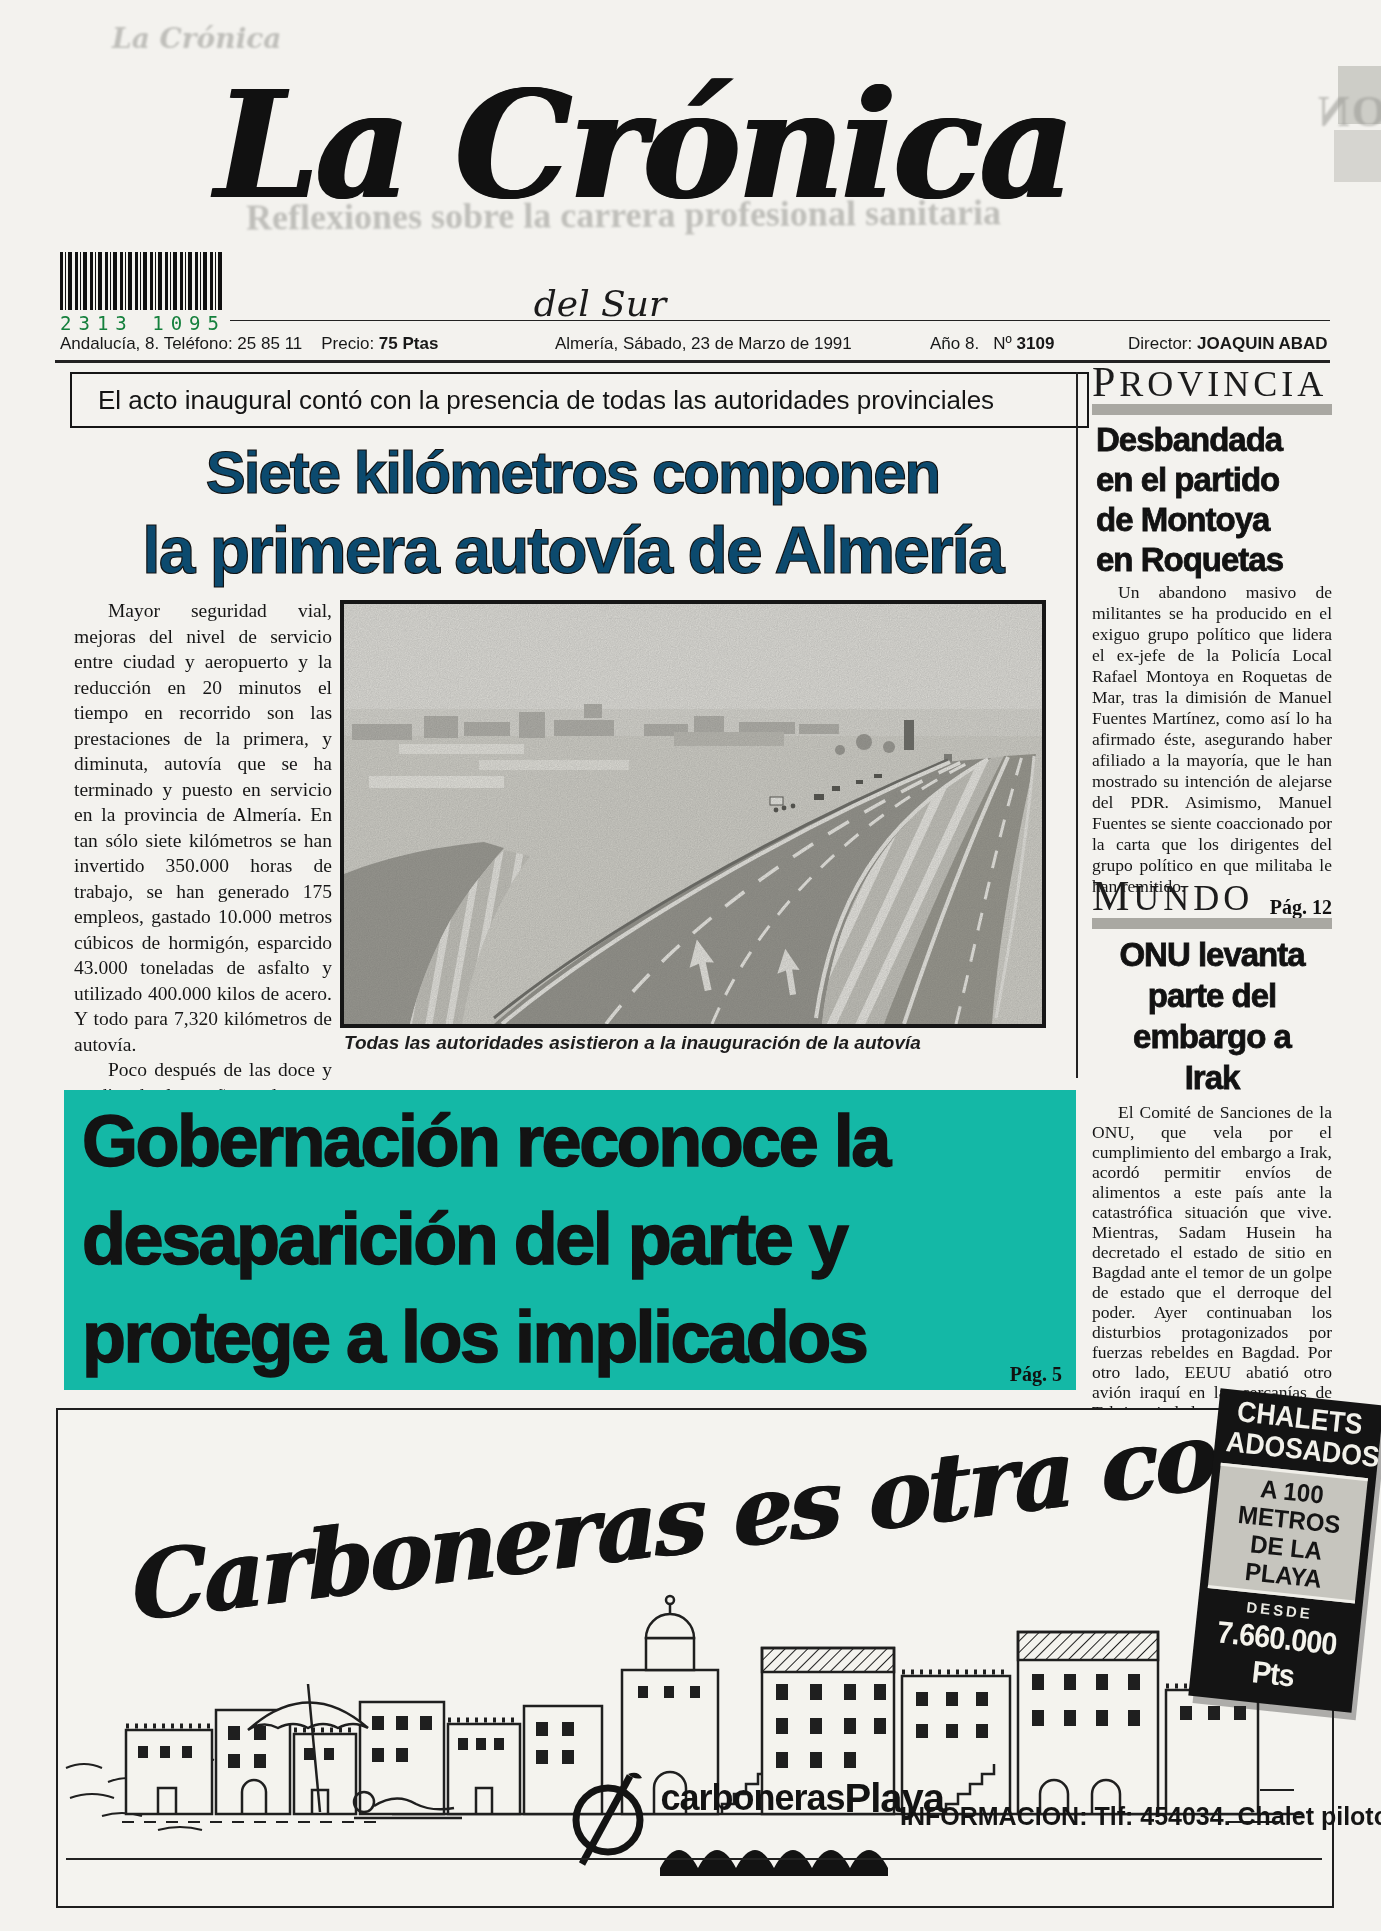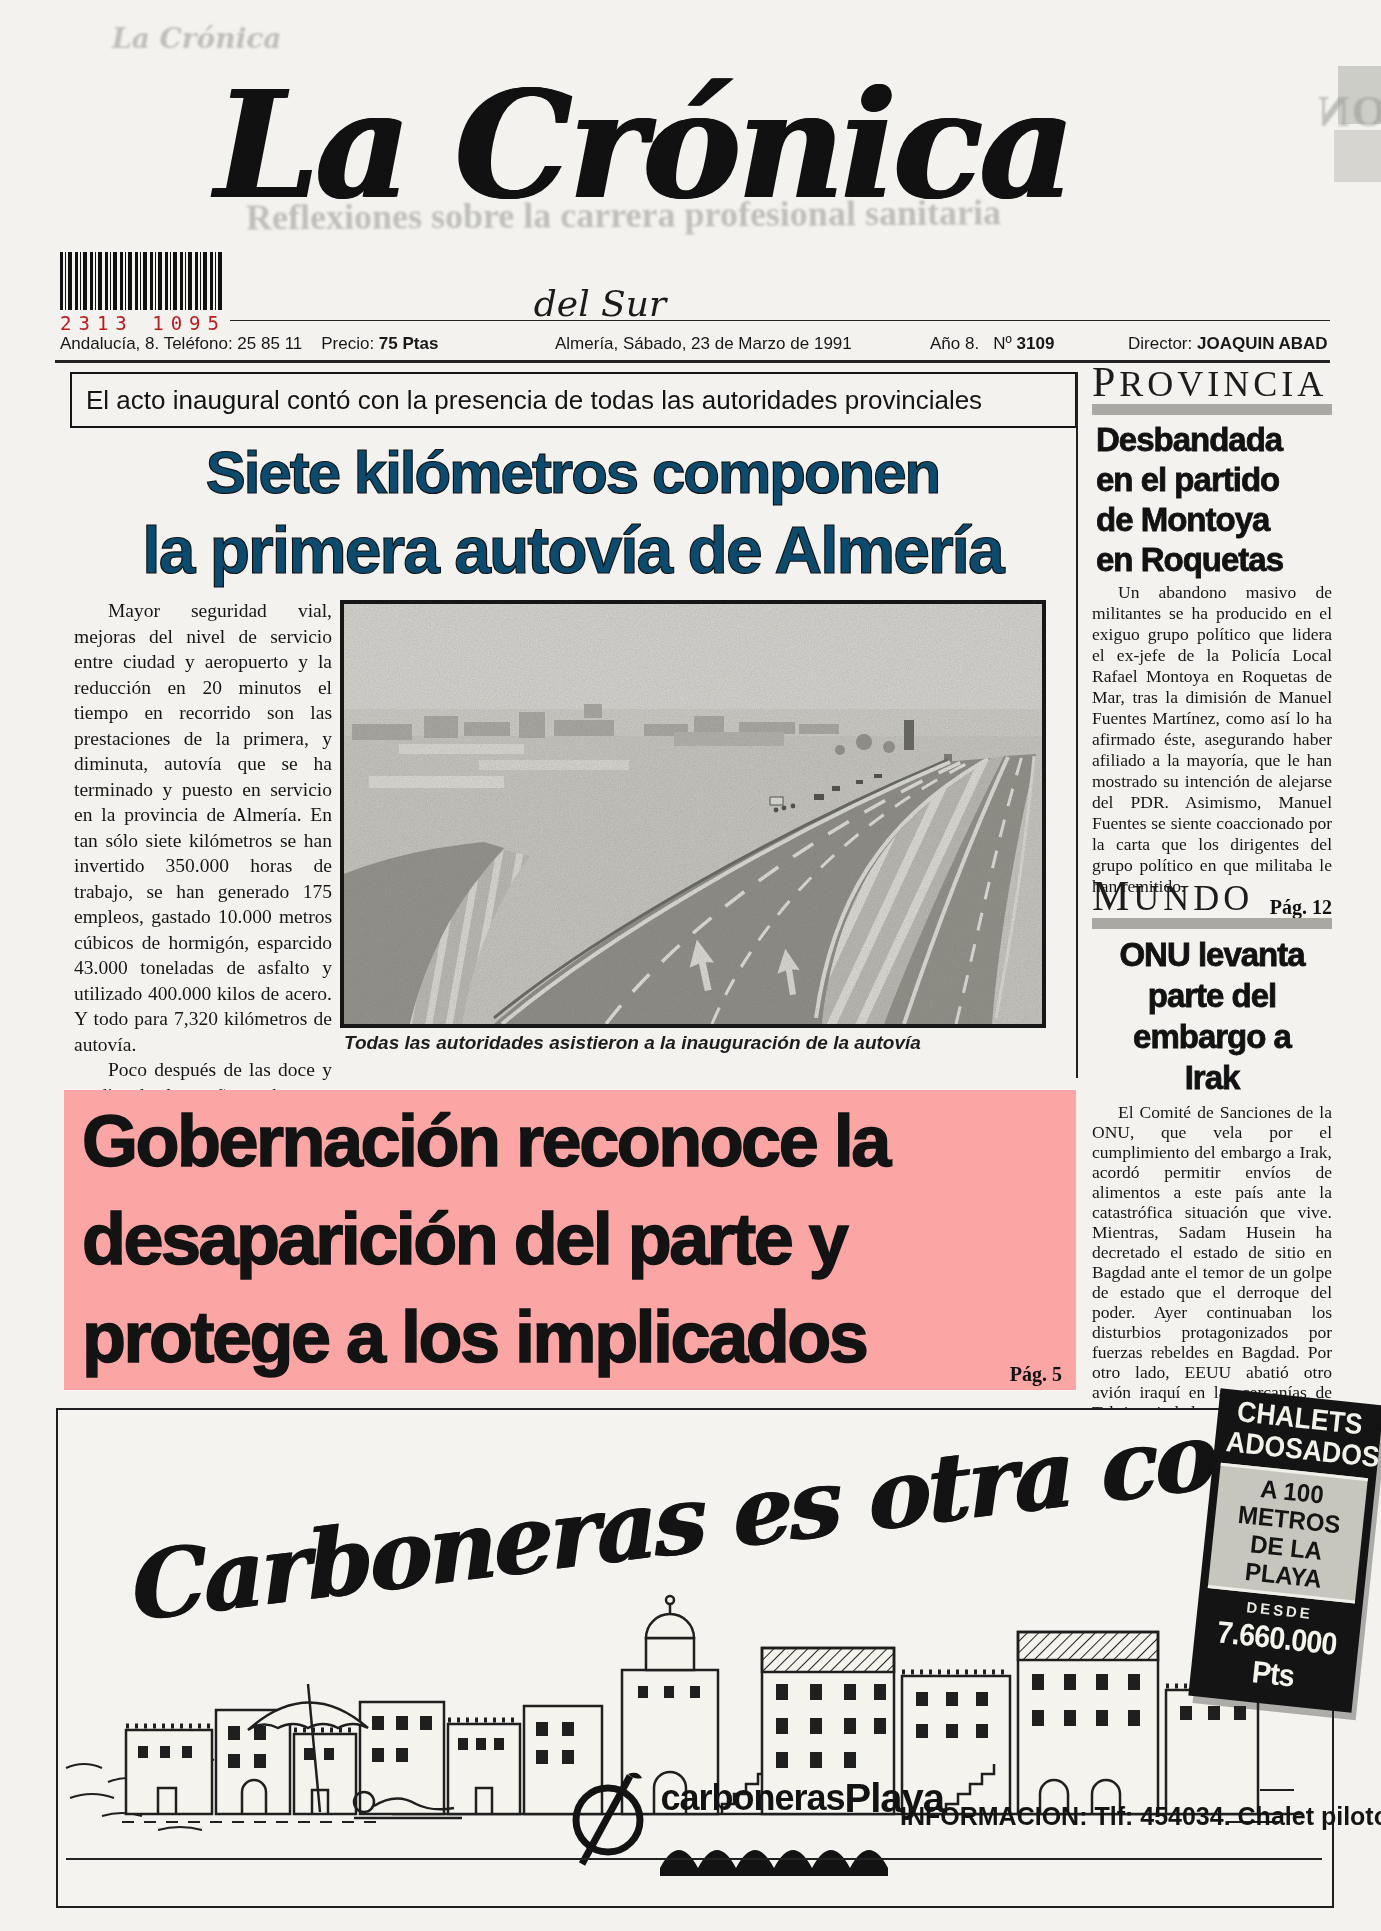--- a/index.html
+++ b/index.html
@@ -10,23 +10,23 @@
   .masthead{font-family:"DejaVu Serif",serif;font-weight:bold;font-style:italic;
             font-size:148px;letter-spacing:-4px;color:#111;
             text-shadow:1.5px 0 #111,-1px 0 #111;white-space:nowrap;}
   .delsur{font-family:"DejaVu Serif",serif;font-style:italic;font-size:36px;color:#1b1b1b;}
   .rule{background:#222;}
   .topbar-txt{font-size:17px;color:#181818;white-space:nowrap;}
   .b{font-weight:bold;}
   
   .barcode{width:165px;height:58px;
     background:repeating-linear-gradient(90deg,#101010 0 3px,transparent 3px 5px,#101010 5px 6px,transparent 6px 8px,#101010 8px 12px,transparent 12px 15px);}
-  .barcode-digits{font-family:"DejaVu Sans Mono",monospace;font-size:19px;letter-spacing:7px;color:#b91c1c;}
-  
-  .kickerbox{border:2px solid #151515;display:flex;align-items:center;padding-left:14px;
+  .barcode-digits{font-family:"DejaVu Sans Mono",monospace;font-size:19px;letter-spacing:7px;color:#15803d;}
+  
+  .kickerbox{border:2px solid #151515;display:flex;align-items:center;padding-left:26px;
              font-size:26px;color:#141414;}
   .hl{font-weight:bold;letter-spacing:-2px;color:#0c4a6e;text-align:center;
       -webkit-text-stroke:1.2px #121212;white-space:nowrap;}
   .hl1{font-size:60px;}
   .hl2{font-size:66px;}
   .bodytext{font-family:"Liberation Serif",serif;font-size:19.5px;line-height:25.5px;
             text-align:justify;color:#161616;}
   .bodytext p{margin:0;text-indent:34px;}
   .pageref{font-family:"Liberation Serif",serif;font-weight:bold;font-size:20px;text-align:right;color:#111;}
   .caption{font-style:italic;font-weight:bold;font-size:19px;color:#1d1d1d;}
@@ -36,21 +36,21 @@
                color:#1c1c1c;text-transform:uppercase;border-bottom:2px solid #1c1c1c;
                padding-bottom:3px;font-weight:400;}
   .section-hdr::first-letter{font-size:42px;}
   .gray-bar{background:#a9a8a2;height:11px;}
   .side-hl{font-weight:bold;font-size:33px;line-height:40px;letter-spacing:-1px;color:#121212;
            -webkit-text-stroke:0.8px #121212;}
   .side-body{font-family:"Liberation Serif",serif;font-size:17.5px;line-height:21px;
              text-align:justify;color:#161616;}
   .side-body p{margin:0;text-indent:26px;}
   
-  .graybox{background:#fca5a5;}
+  .graybox{background:#14b8a6;}
   .hl-big{font-weight:bold;font-size:72px;letter-spacing:-2.5px;line-height:98px;color:#131313;
           -webkit-text-stroke:1.5px #131313;white-space:nowrap;}
   
   .adbox{border:2px solid #1e1e1e;background:#f4f3ef;}
   .slogan{font-family:"DejaVu Serif",serif;font-style:italic;font-weight:bold;font-size:94px;
           letter-spacing:-3px;color:#131313;text-shadow:2px 0 #131313;white-space:nowrap;
           transform:rotate(-7deg) skewX(-4deg);}
   .badge{width:154px;background:#141414;padding:6px 5px;transform:rotate(6deg);
          box-shadow:5px 7px 0 rgba(40,40,40,.35);}
   .badge-blk{color:#f2f1ea;text-align:center;font-weight:bold;font-size:29px;line-height:31px;

